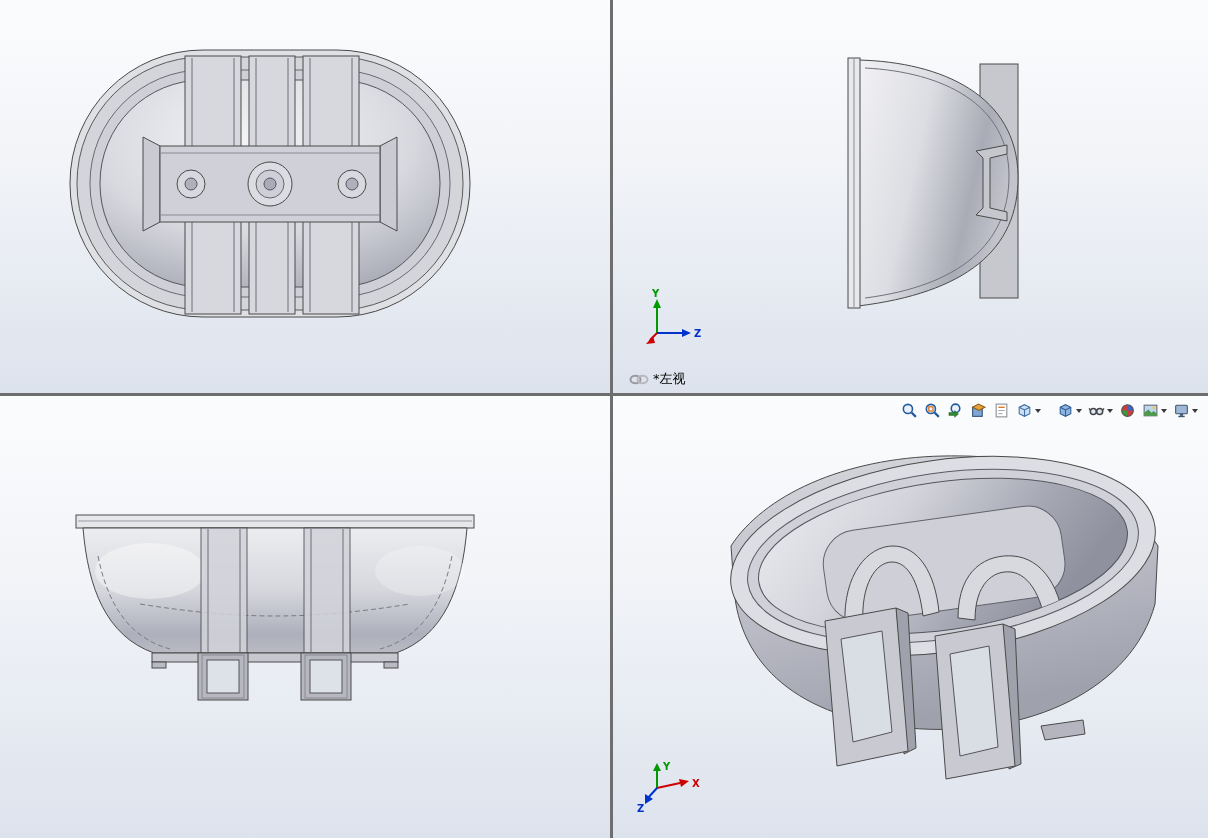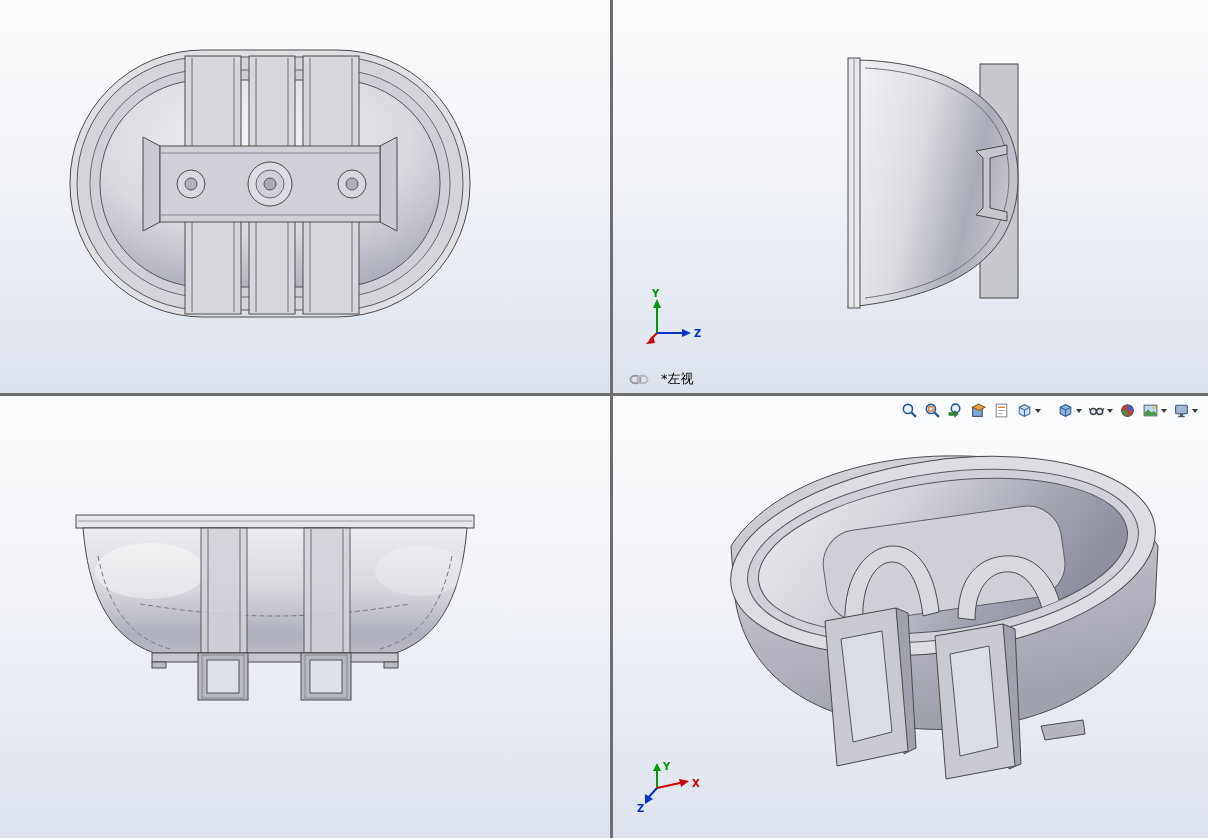--- a/index.html
+++ b/index.html
@@ -9,21 +9,21 @@
   .viewport { position:absolute; overflow:hidden;
     background:linear-gradient(180deg,#fbfcfd 0%,#f2f4f8 40%,#dde3ed 100%); }
   #vp-top-left     { left:0;   top:0;   width:610px; height:393px; }
   #vp-top-right    { left:613px; top:0; width:595px; height:393px; }
   #vp-bottom-left  { left:0;   top:396px; width:610px; height:442px; }
   #vp-bottom-right { left:613px; top:396px; width:595px; height:442px; }
 
   .divider-v { position:absolute; left:610px; top:0; width:3px; height:838px; background:#6e6e6e; z-index:5; }
   .divider-h { position:absolute; left:0; top:393px; width:1208px; height:3px; background:#6e6e6e; z-index:5; }
 
-  .view-label { position:absolute; left:16px; bottom:5px; display:flex; align-items:center; gap:12px;
+  .view-label { position:absolute; left:16px; bottom:5px; display:flex; align-items:center; gap:4px;
     font-size:13px; color:#000; z-index:3; }
 
   .hud-toolbar { position:absolute; top:5px; right:8px; display:flex; align-items:center; gap:2px; z-index:4; }
   .tb { border:none; background:transparent; display:flex; align-items:center; padding:1px 2px; cursor:default; }
   .tb svg { display:block; }
   .chev { width:0; height:0; border-left:3.5px solid transparent; border-right:3.5px solid transparent;
     border-top:4px solid #3a3a3a; margin-left:2px; }
   .tb-gap { width:8px; }
 
   svg.drawing { position:absolute; left:0; top:0; }

